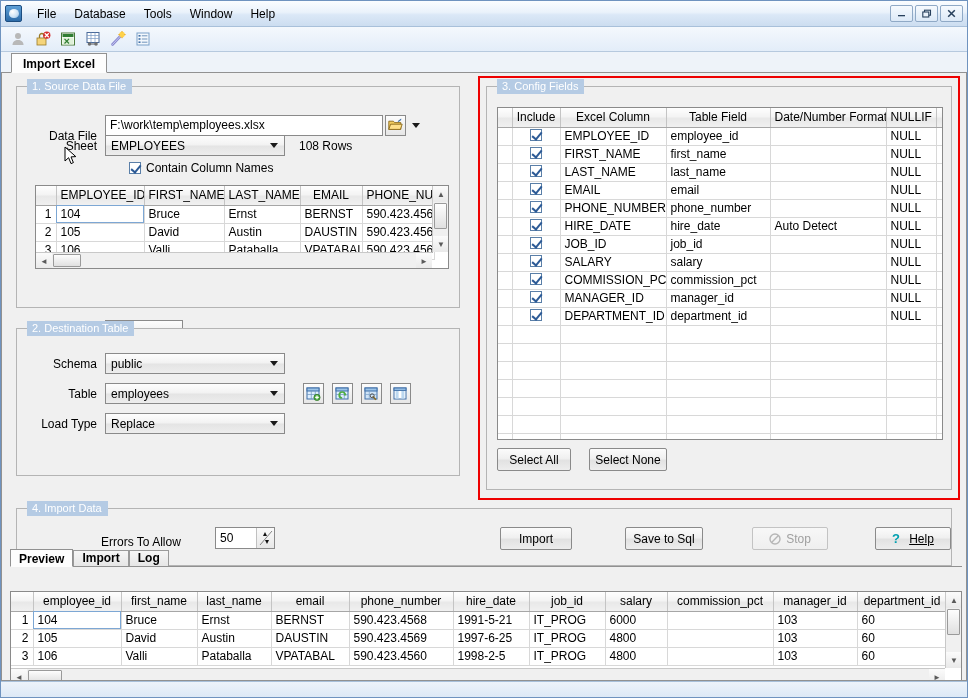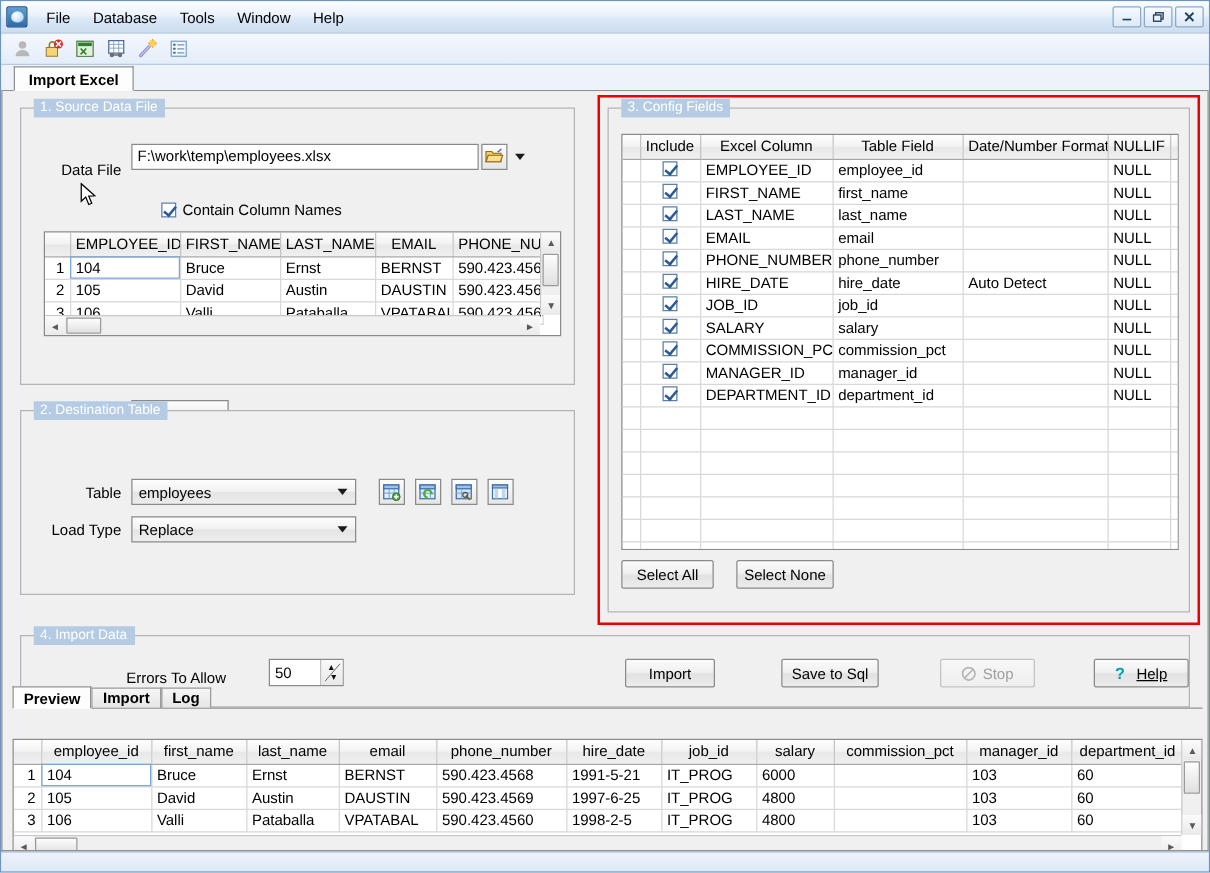--- a/index.html
+++ b/index.html
@@ -336,20 +336,28 @@
             <path d="M0.8 3.2 H5.4 L6.6 4.6 H12.8 V11.4 H0.8 Z" fill="#f3cc5e" stroke="#8a6a1c" stroke-width="0.9"></path>
             <path d="M2.6 6.2 H14.2 L12.4 11.4 H0.8 Z" fill="#ffe08a" stroke="#8a6a1c" stroke-width="0.9"></path>
             <path d="M9.6 3.3 L13.2 0.6 L13.2 2.0 L10.6 3.9 Z" fill="#3a6ea8"></path>
           </svg>
         </div>
         <div style="width:16px; height:21px; display:flex; align-items:center; justify-content:center; margin-left:2px;">
           <div class="arrow-dn" style="margin:0;"></div>
         </div>
       </div>
 
+      <div class="row" style="position:absolute; left:10px; top:48px; width:424px;">
+        <div class="lbl" style="width:78px; text-align:right; padding-right:8px;">Sheet</div>
+        <div class="combo" style="width:180px;">
+          <span class="cval">EMPLOYEES</span>
+          <span class="arrow-dn"></span>
+        </div>
+        <div class="lbl" style="margin-left:14px;">108 Rows</div>
+      </div>
 
       <div class="row" style="position:absolute; left:96px; top:74px; gap:5px;padding-left:16px;">
         <span class="cbx on"></span>
         <span class="lbl">Contain Column Names</span>
       </div>
 
       <div class="grid" style="position:absolute; left:18px; top:98px; width:414px; height:84px;">
         <table class="g" style="width:398px;">
           <thead>
             <tr>
@@ -407,20 +415,27 @@
         <div class="combo" style="width:78px;">
           <span class="cval">All</span>
           <span class="arrow-dn"></span>
         </div>
       </div>
     </div>
 
     <div class="group" style="left:14px; top:255px; width:444px; height:148px;">
       <div class="group-title">2. Destination Table</div>
 
+      <div class="row" style="position:absolute; left:10px; top:24px;">
+        <div class="lbl" style="width:78px; text-align:right; padding-right:8px;">Schema</div>
+        <div class="combo" style="width:180px;">
+          <span class="cval">public</span>
+          <span class="arrow-dn"></span>
+        </div>
+      </div>
 
       <div class="row" style="position:absolute; left:10px; top:54px;">
         <div class="lbl" style="width:78px; text-align:right; padding-right:8px;">Table</div>
         <div class="combo" style="width:180px;">
           <span class="cval">employees</span>
           <span class="arrow-dn"></span>
         </div>
         <div style="display:flex; gap:8px; margin-left:18px;">
           <div class="sqbtn">
             <svg width="15" height="14" viewBox="0 0 15 14">

